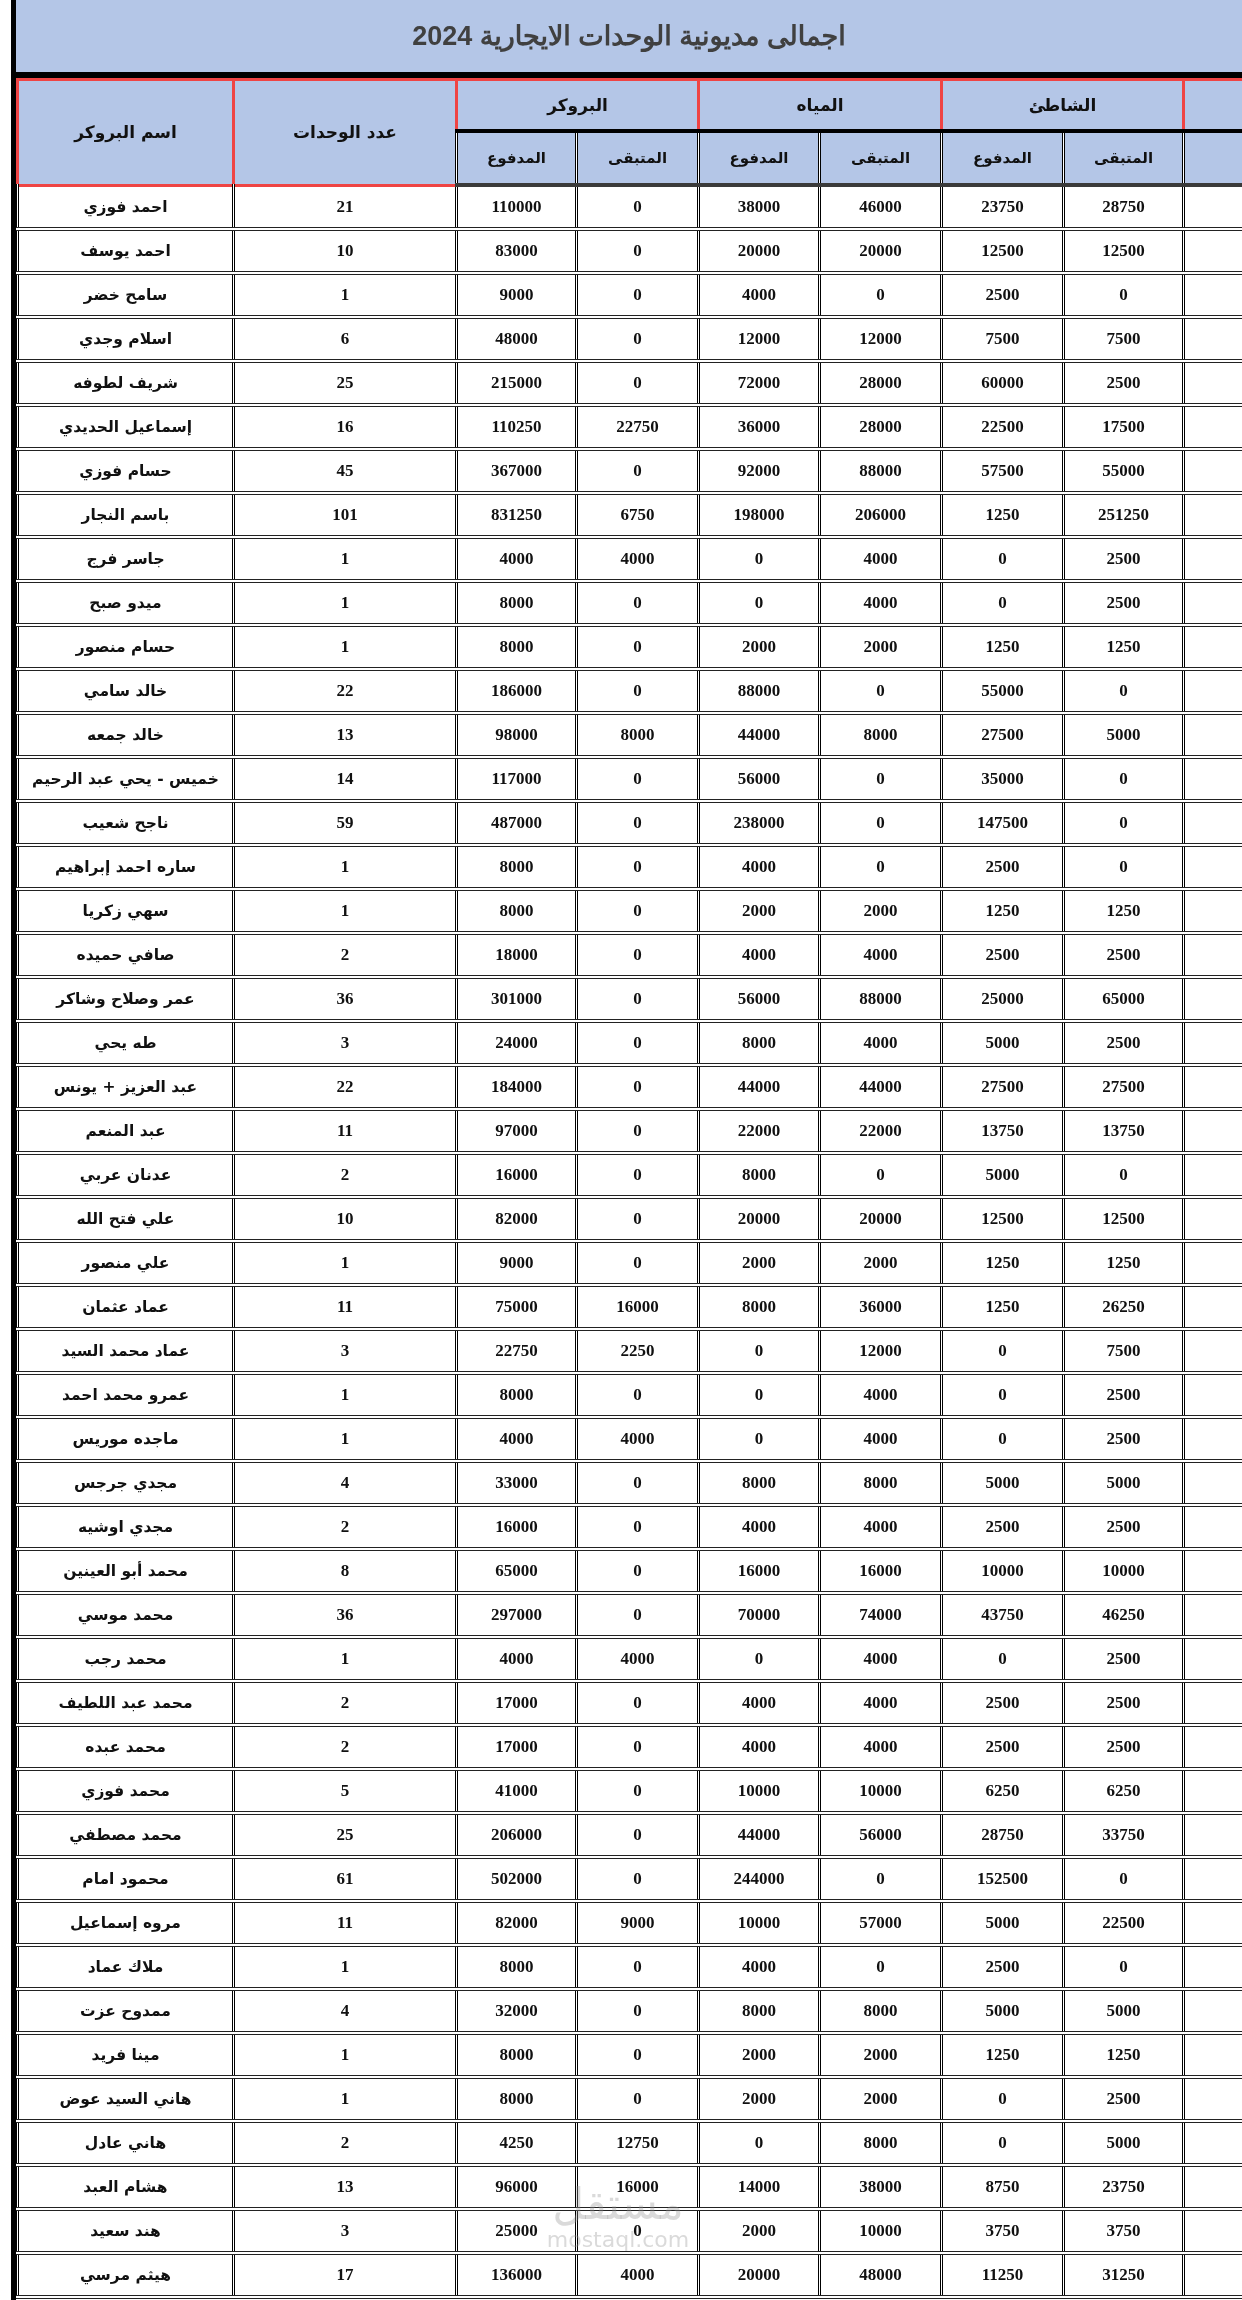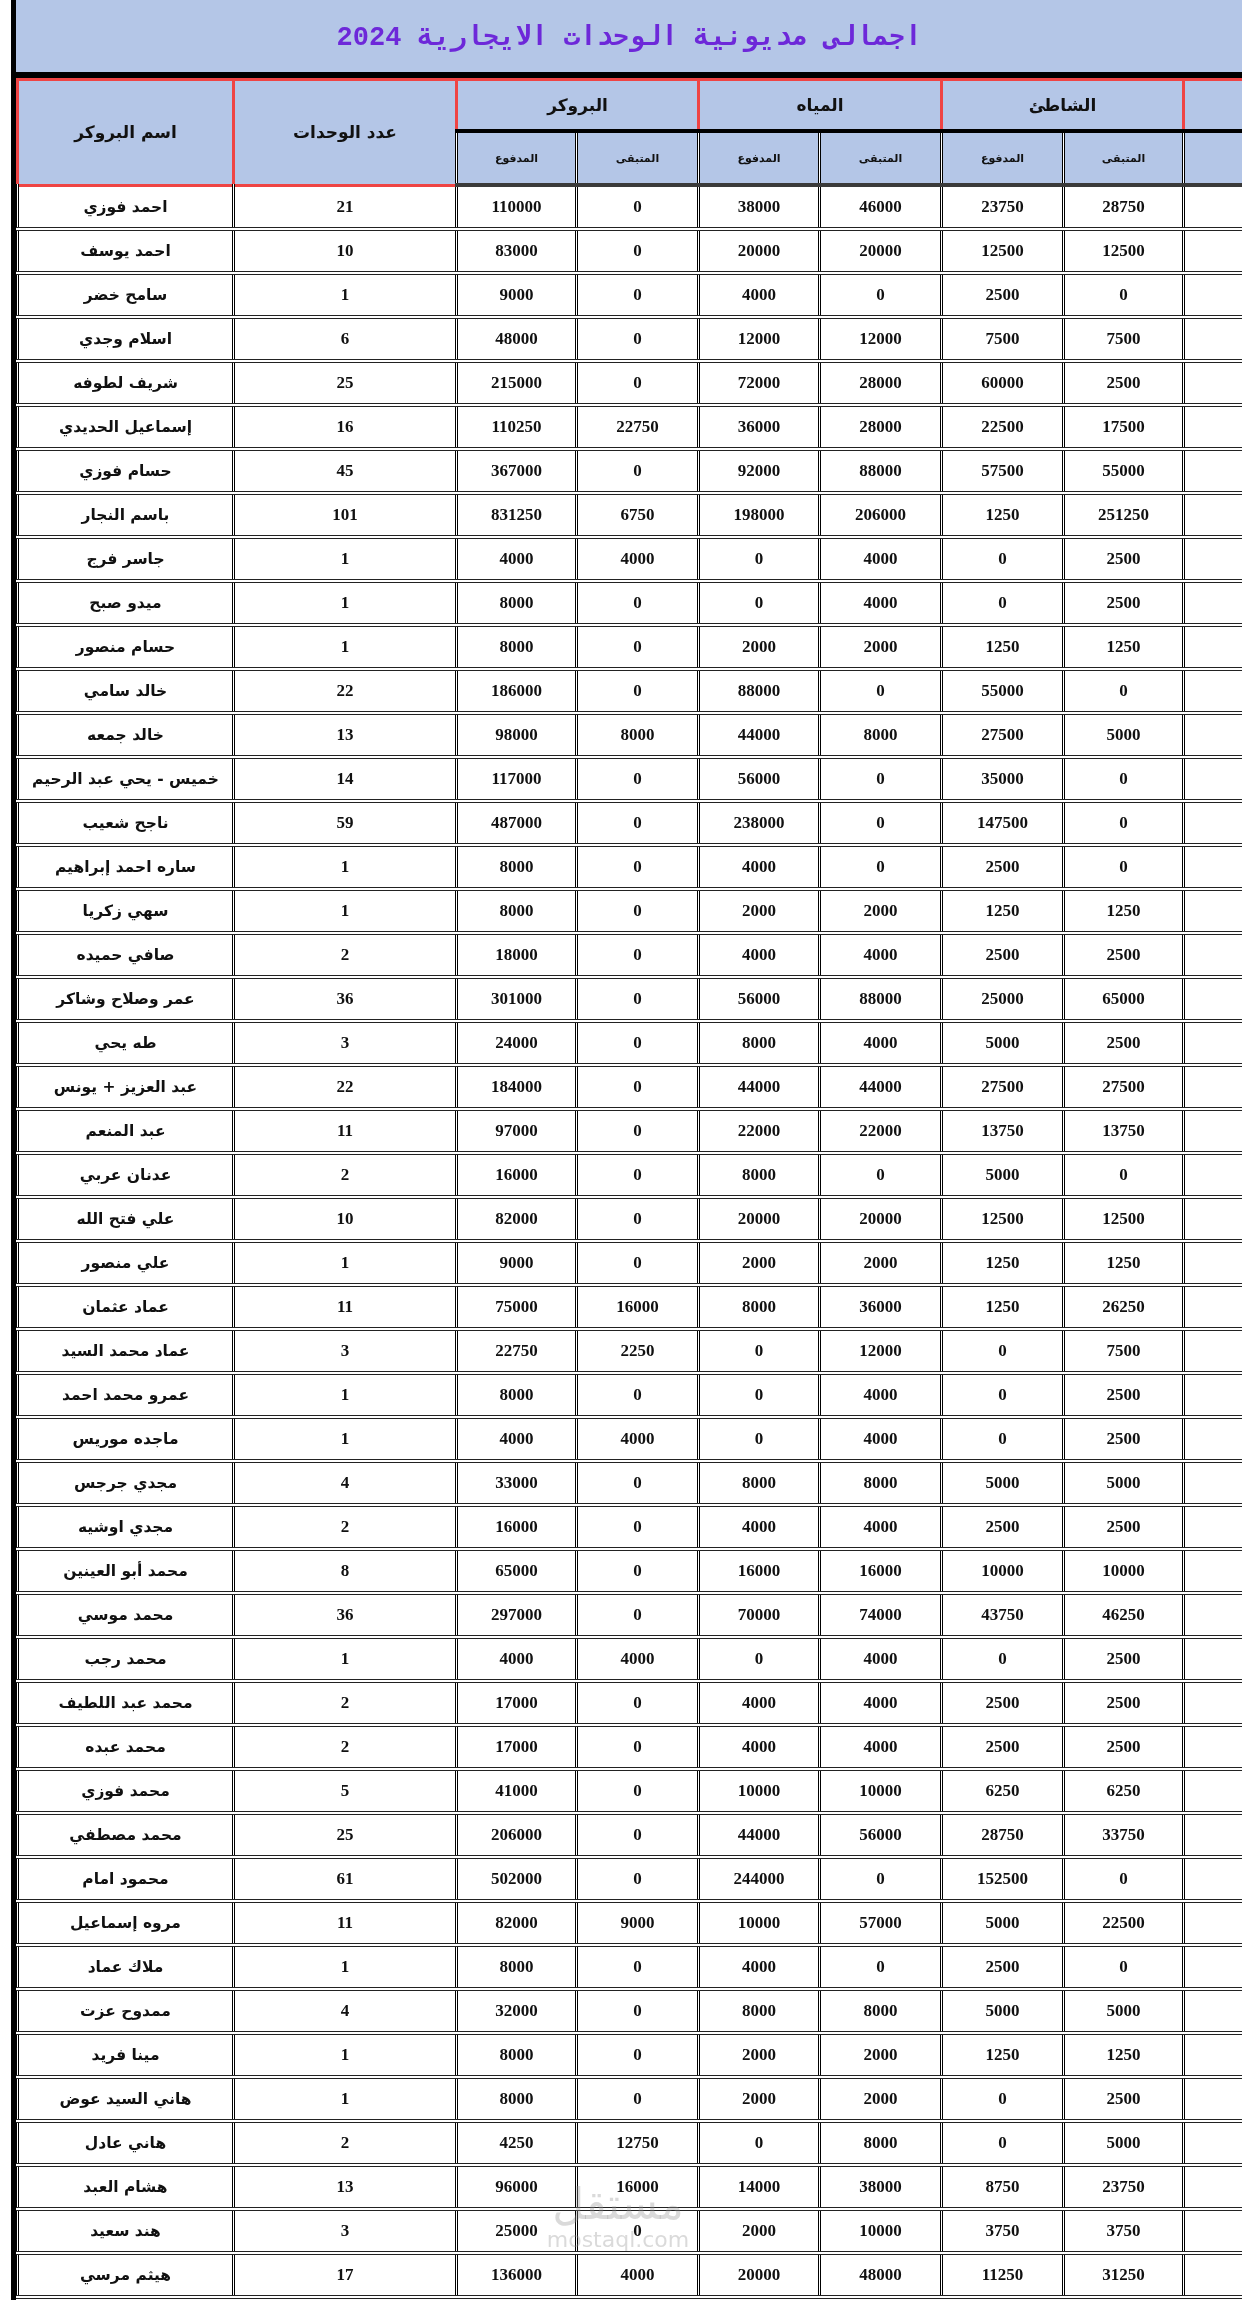--- a/index.html
+++ b/index.html
@@ -36,24 +36,24 @@
       left: 16px;
       top: 0;
       width: 1226px;
       height: 72px;
       background: #b4c6e7;
       display: flex;
       align-items: center;
       justify-content: center;
     }
     .title-text {
-      font-family: Liberation Mono, monospace;
+      font-family: Liberation Sans, sans-serif;
       font-weight: bold;
       font-size: 27px;
-      color: #6d28d9;
+      color: #404040;
       direction: rtl;
     }
     .title-rule {
       position: absolute;
       left: 16px;
       top: 72px;
       width: 1226px;
       height: 6px;
       background: #000;
     }
@@ -78,21 +78,21 @@
       font-weight: bold;
       color: #111;
       font-size: 17px;
       border: 3px solid #ef4444;
     }
     th.sub {
       background: #b4c6e7;
       font-family: "DejaVu Sans", "Liberation Sans", sans-serif;
       font-weight: bold;
       color: #111;
-      font-size: 11px;
+      font-size: 15px;
       border-left: 3px double #000;
       border-right: 3px double #000;
       border-top: 4px solid #000;
       border-bottom: 4px solid #3a3a3a;
     }
     th.group {
       height: 48px;
     }
     th.subrow {
       height: 50px;

